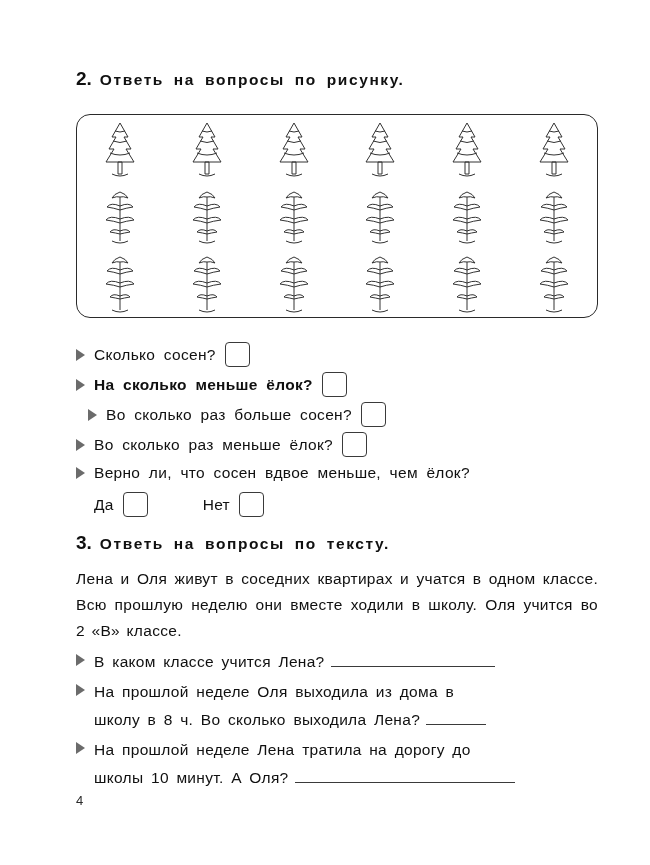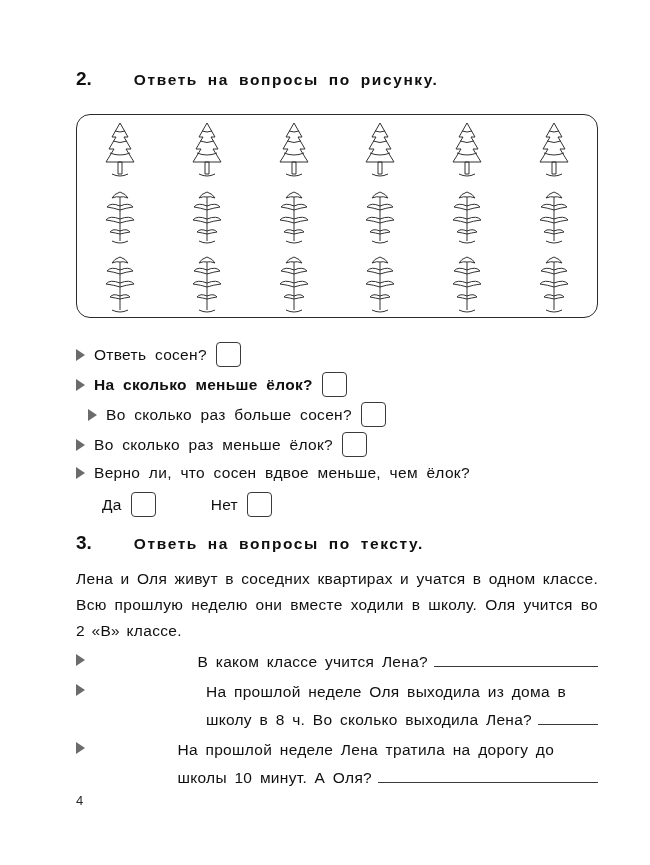--- a/index.html
+++ b/index.html
@@ -33,21 +33,20 @@
     font-weight: bold;
     font-size: 19px;
     margin-right: 8px;
     letter-spacing: 0px;
   }
   .task-title {
     font-weight: bold;
     font-size: 15.5px;
     letter-spacing: 1.6px;
     word-spacing: 4px;
-    margin-left: 34px;
   }
 
   
   .pic-frame {
     position: absolute;
     left: 76px;
     top: 114px;
     width: 522px;
     height: 204px;
     border: 1.2px solid #2a2a2a;
@@ -119,21 +118,20 @@
     text-align: justify;
     letter-spacing: 0.3px;
     word-spacing: 2px;
   }
 
   
   .q3 {
     position: absolute;
     display: flex;
     align-items: flex-start;
-    justify-content: space-between;
   }
   .q3 .bullet { margin-top: 6px; }
   .q3-body {
     font-size: 15.5px;
     line-height: 28px;
     letter-spacing: 0.3px;
     word-spacing: 3px;
   }
   .rule {
     display: inline-block;
@@ -420,21 +418,21 @@
               <path d="M14 58 q8 4 16 0"></path>
             </g>
           </svg>
       </div>
 
     </div>
   </div>
 
   <div class="q-line" style="left:76px; top:342px;">
     <span class="bullet"></span>
-    <span class="q-text">Ответь  сосен?</span>
+    <span class="q-text">Сколько  сосен?</span>
     <span class="ansbox"></span>
   </div>
 
   <div class="q-line" style="left:76px; top:372px;font-weight:bold;">
     <span class="bullet"></span>
     <span class="q-text">На  сколько  меньше  ёлок?</span>
     <span class="ansbox"></span>
   </div>
 
   <div class="q-line" style="left:88px; top:402px;">
@@ -447,21 +445,21 @@
     <span class="bullet"></span>
     <span class="q-text">Во  сколько  раз  меньше  ёлок?</span>
     <span class="ansbox"></span>
   </div>
 
   <div class="q-line" style="left:76px; top:464px;">
     <span class="bullet"></span>
     <span class="q-text">Верно  ли,  что  сосен  вдвое  меньше,  чем  ёлок?</span>
   </div>
 
-  <div class="yn-row" style="left:94px; top:492px;margin-left:8px;">
+  <div class="yn-row" style="left:94px; top:492px;">
     <span class="yn-label">Да</span>
     <span class="ansbox"></span>
     <span class="yn-gap"></span>
     <span class="yn-label">Нет</span>
     <span class="ansbox"></span>
   </div>
 
   <div class="task-head" style="left:76px; top:532px;">
     <span class="task-num">3.</span>
     <span class="task-title">Ответь на вопросы по тексту.</span>

